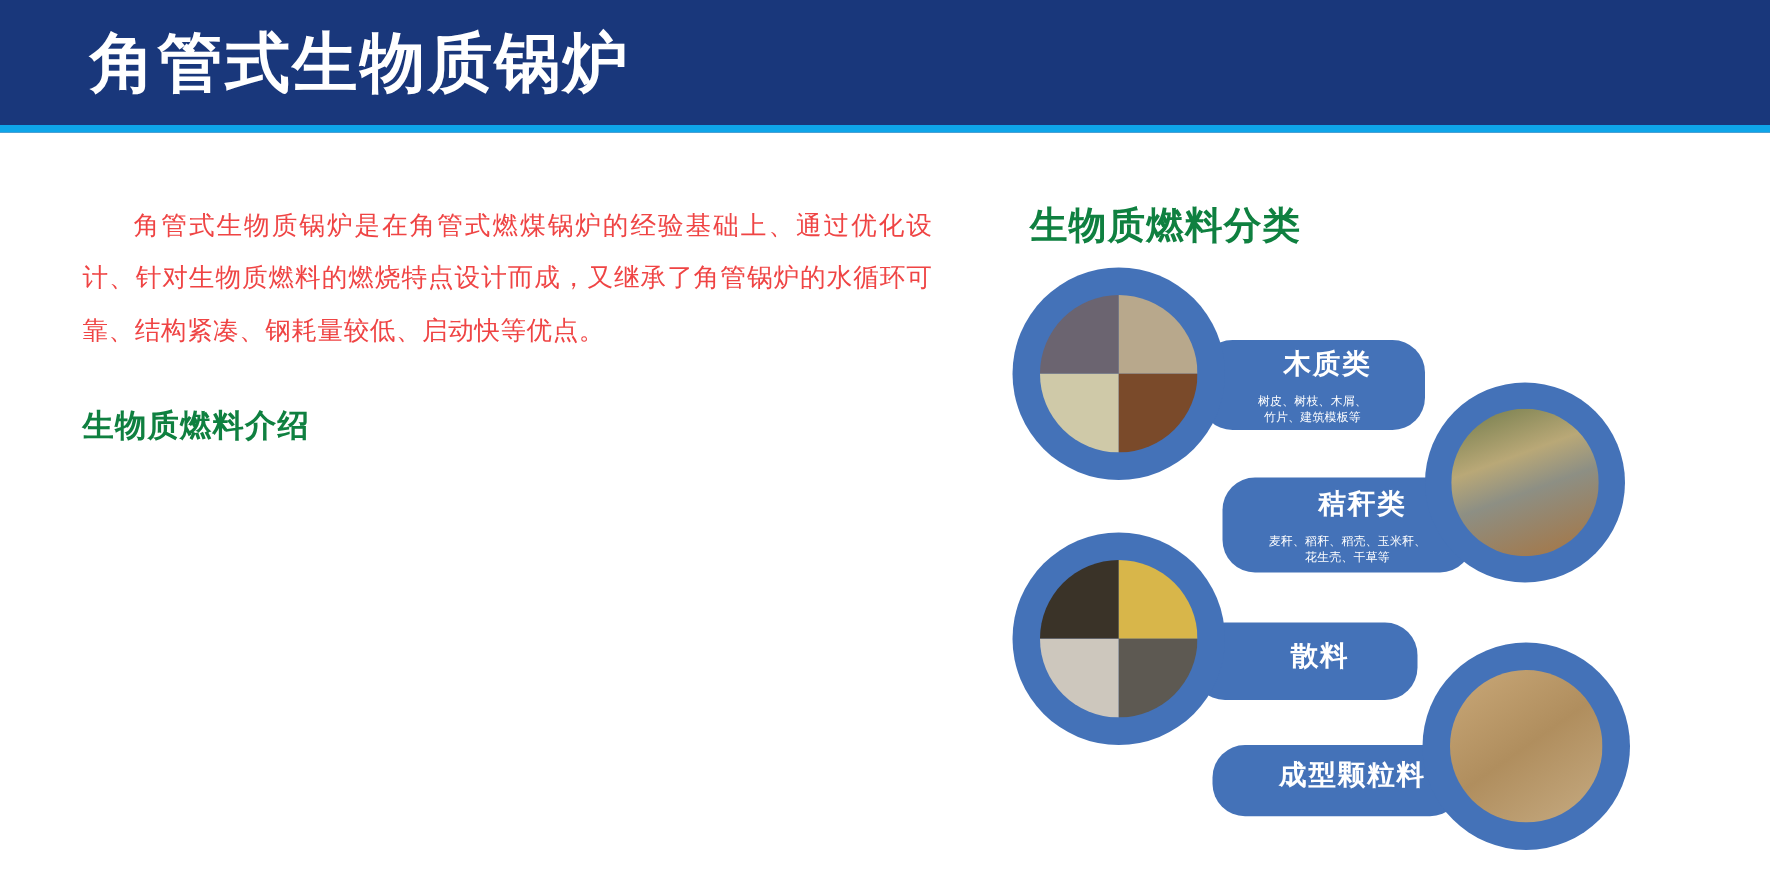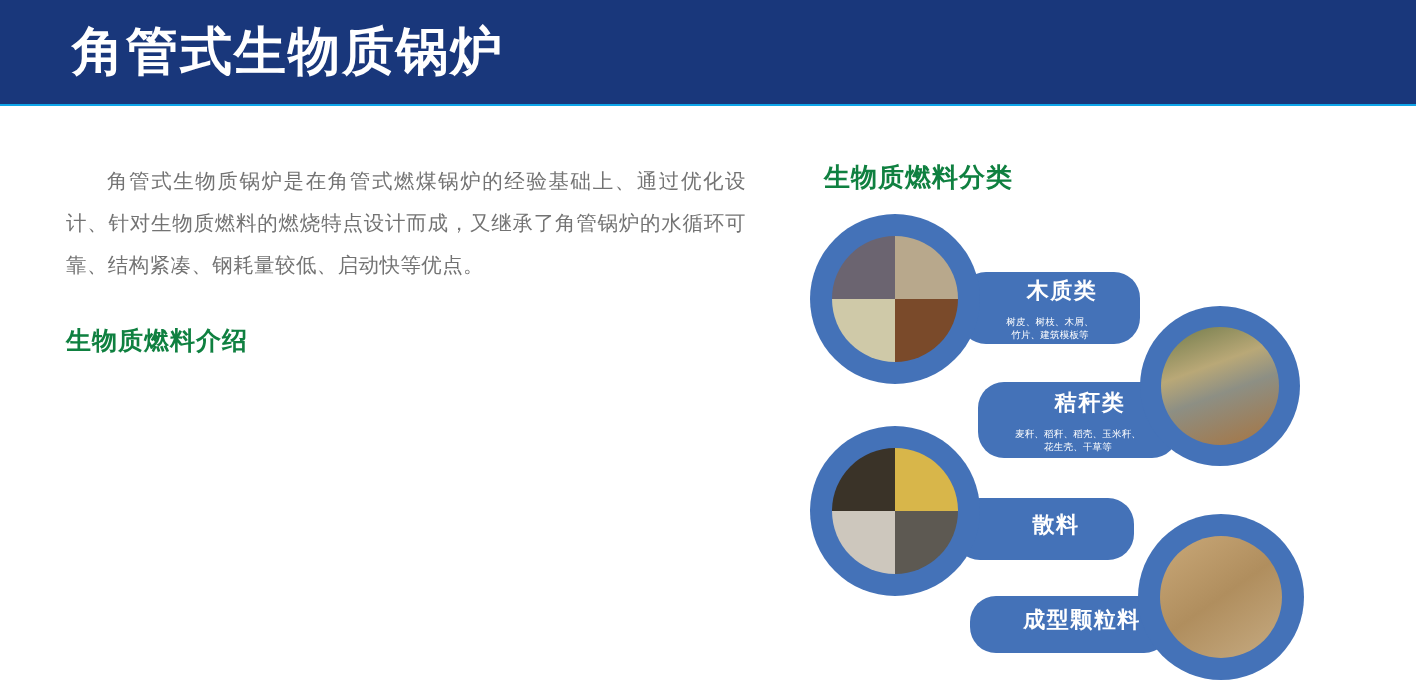--- a/index.html
+++ b/index.html
@@ -9,39 +9,39 @@
     font-family: "Liberation Sans", "DejaVu Sans", sans-serif;
     overflow: hidden;
   }
   .page { position: relative; width: 1416px; height: 698px; background: #fff; }
 
   
   .header {
     position: absolute; left: 0; top: 0;
     width: 1416px; height: 106px;
     background: #19377b;
-    border-bottom: 2px solid #0ea5e9;
+    border-bottom: 6px solid #0ea5e9;
   }
   .header-title {
     position: absolute; left: 72px; top: 12px;
     color: #ffffff;
     font-size: 52px;
     font-weight: bold;
     letter-spacing: 2px;
     line-height: 78px;
     white-space: nowrap;
   }
 
   
   .left-col {
     position: absolute; left: 66px; top: 160px;
     width: 680px;
   }
   .body-par {
-    color: #737373;
+    color: #ef4444;
     font-size: 20.5px;
     line-height: 42px;
     text-indent: 2em;
     text-align: justify;
     letter-spacing: 0.4px;
   }
   .section-head {
     color: #0f8040;
     font-size: 25px;
     font-weight: bold;
@@ -49,21 +49,21 @@
     margin-top: 38px;
   }
 
   
   .right-col {
     position: absolute; left: 824px; top: 160px;
     width: 540px; height: 520px;
   }
   .right-head {
     color: #0f8040;
-    font-size: 26px;
+    font-size: 30px;
     font-weight: bold;
     letter-spacing: 1px;
   }
 
   .diagram {
     position: absolute; left: -14px; top: 54px;
     width: 510px; height: 490px;
   }
 
   

